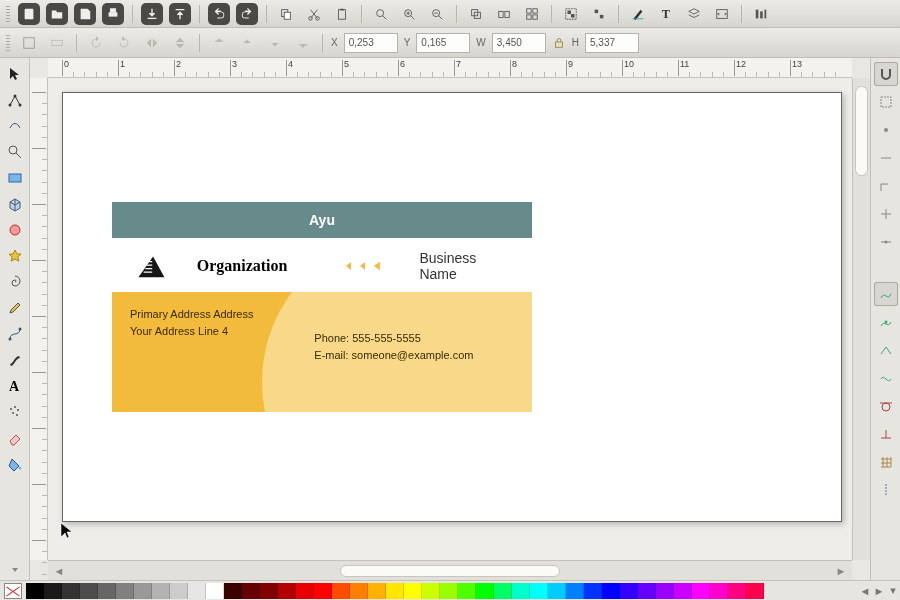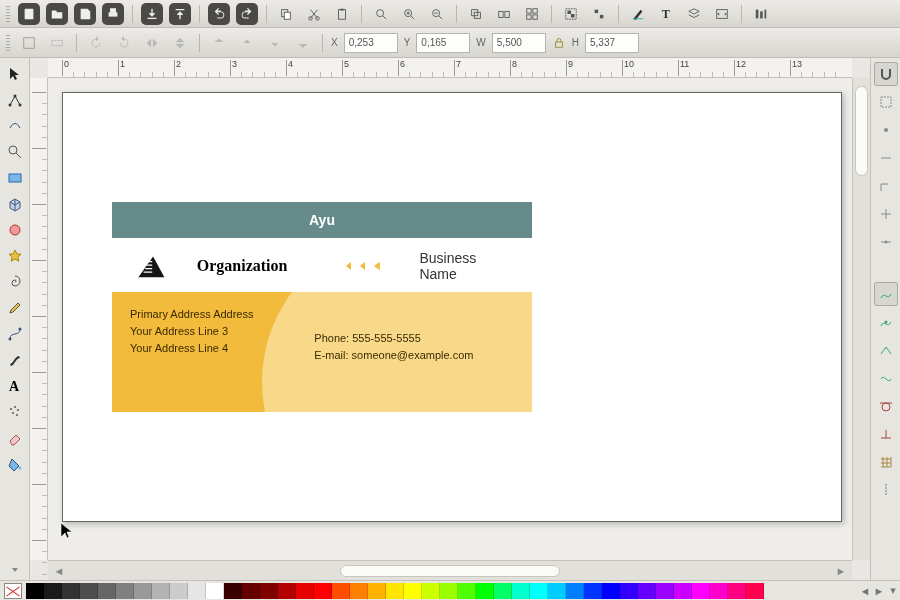--- a/index.html
+++ b/index.html
@@ -469,21 +469,21 @@
         <path d="M3 10h10M8 13l3-3H5z" fill="#888" stroke="#888"></path>
       </svg>
     </div>
   <div class="sep"></div>
 
   <span class="lbl">X</span>
   <div class="numfield">0,253</div>
   <span class="lbl">Y</span>
   <div class="numfield">0,165</div>
   <span class="lbl">W</span>
-  <div class="numfield">5,500</div>
+  <div class="numfield">3,450</div>
   <span><svg class="lock-icon" viewBox="0 0 16 16">
         <rect x="4" y="8" width="8" height="6" fill="none" stroke="#9a8a2a"></rect>
         <path d="M6 8V6a2 2 0 114 0v2" fill="none" stroke="#9a8a2a"></path>
       </svg></span>
   <span class="lbl">H</span>
   <div class="numfield">5,337</div>
 </div>
 
 <div class="ruler-h" id="rulerH">
     <div class="tick-major" style="left: 14px;"></div>
@@ -829,21 +829,20 @@
               <path d="M1 7l7-5v10z" fill="#f3bb3b"></path>
             </svg>
         </span>
         <span class="biz-name">Business Name</span>
       </div>
 
       <div class="card-footer">
         <div class="sun"></div>
         <div class="addr-col">
           <div>Primary Address Address</div>
-          <div>Your Address Line 3</div>
           <div>Your Address Line 4</div>
         </div>
         <div class="contact-col">
           <div><span>Phone:</span> <span>555-555-5555</span></div>
           <div><span>E-mail:</span> <span>someone@example.com</span></div>
         </div>
       </div>
     </div>
 
   </div>

